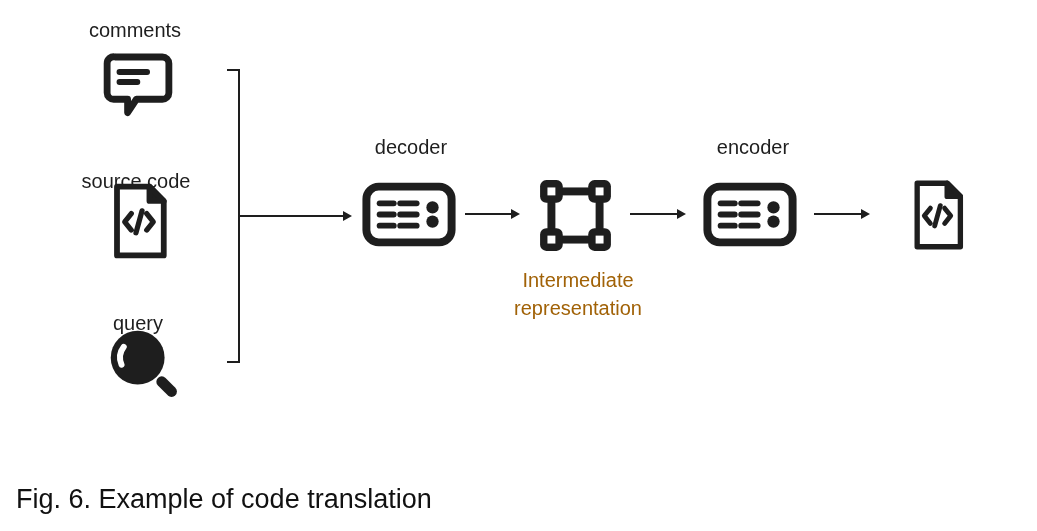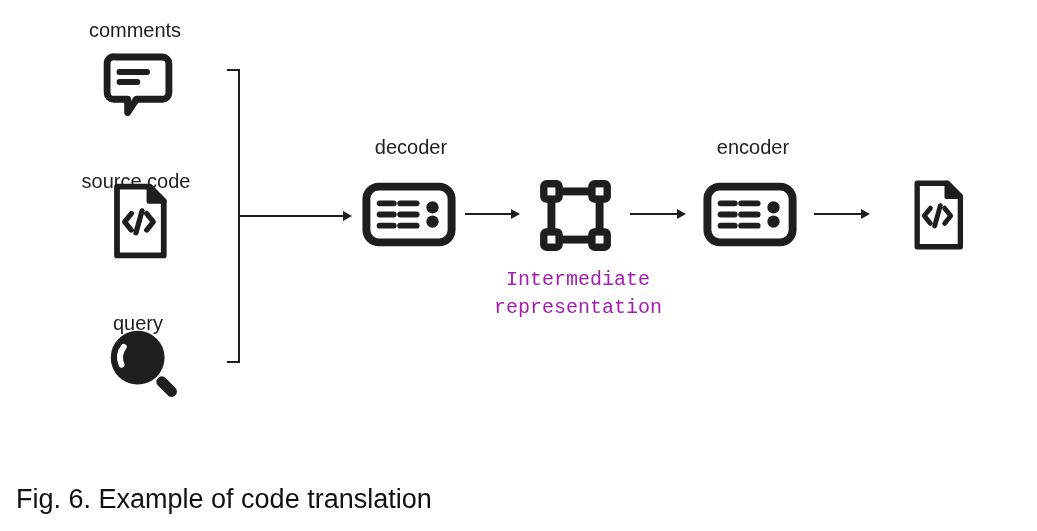--- a/index.html
+++ b/index.html
@@ -19,22 +19,21 @@
     line-height:22px;
     white-space:nowrap;
     color:#1e1e1e;
   }
   .lbl2{
     position:absolute;
     transform:translateX(-50%);
     font-size:20px;
     line-height:28px;
     text-align:center;
-    color:#a21caf;
-    font-family:Liberation Mono, monospace;
+    color:#a16207;
   }
   .icon{position:absolute;display:block;}
   .arrow{
     position:absolute;
     height:2px;
     background:#1e1e1e;
   }
   .arrow::after{
     content:"";
     position:absolute;

